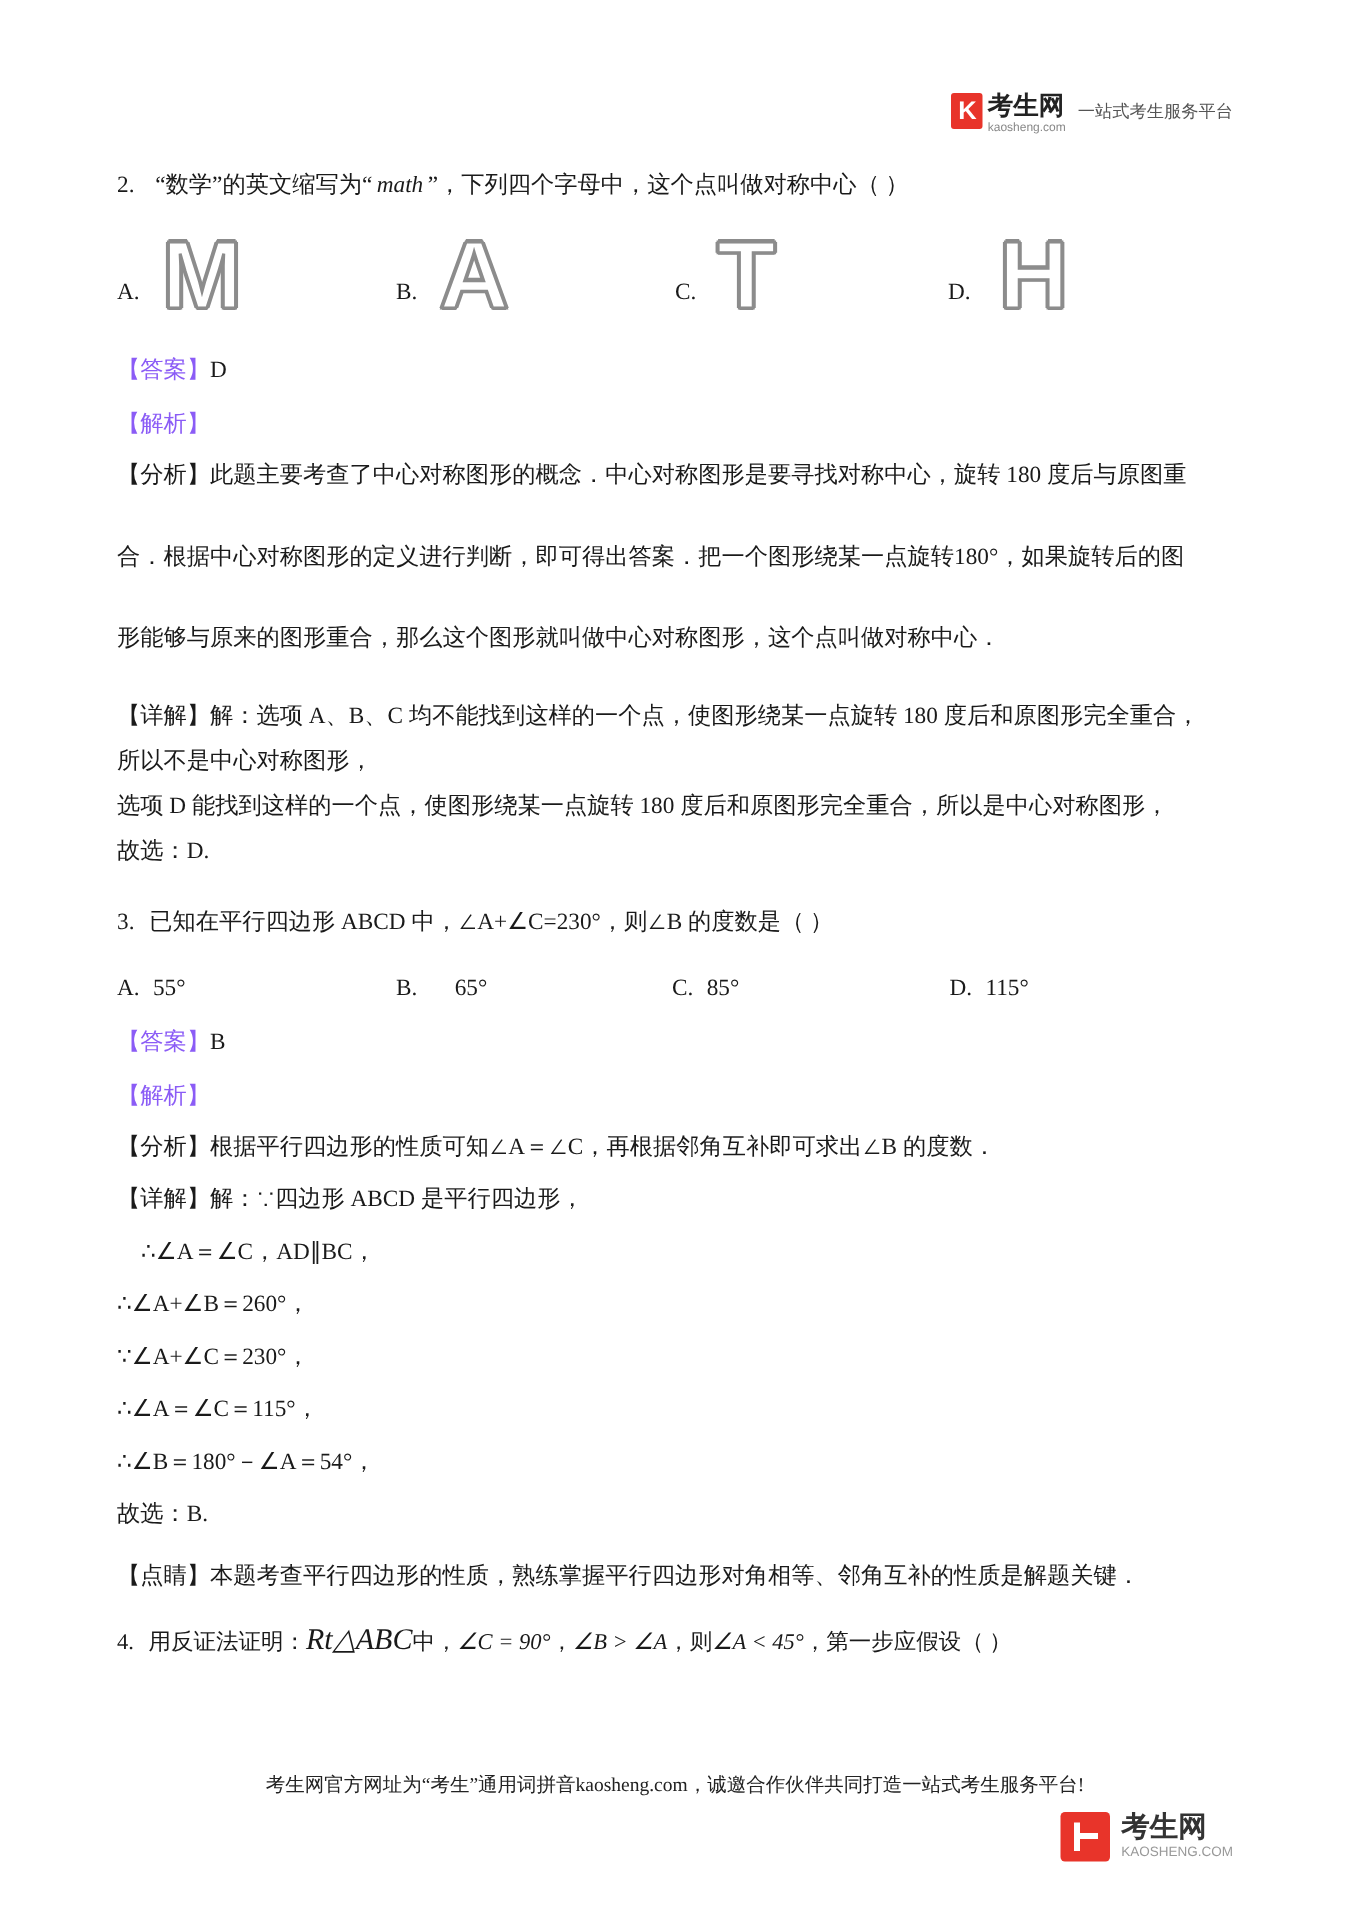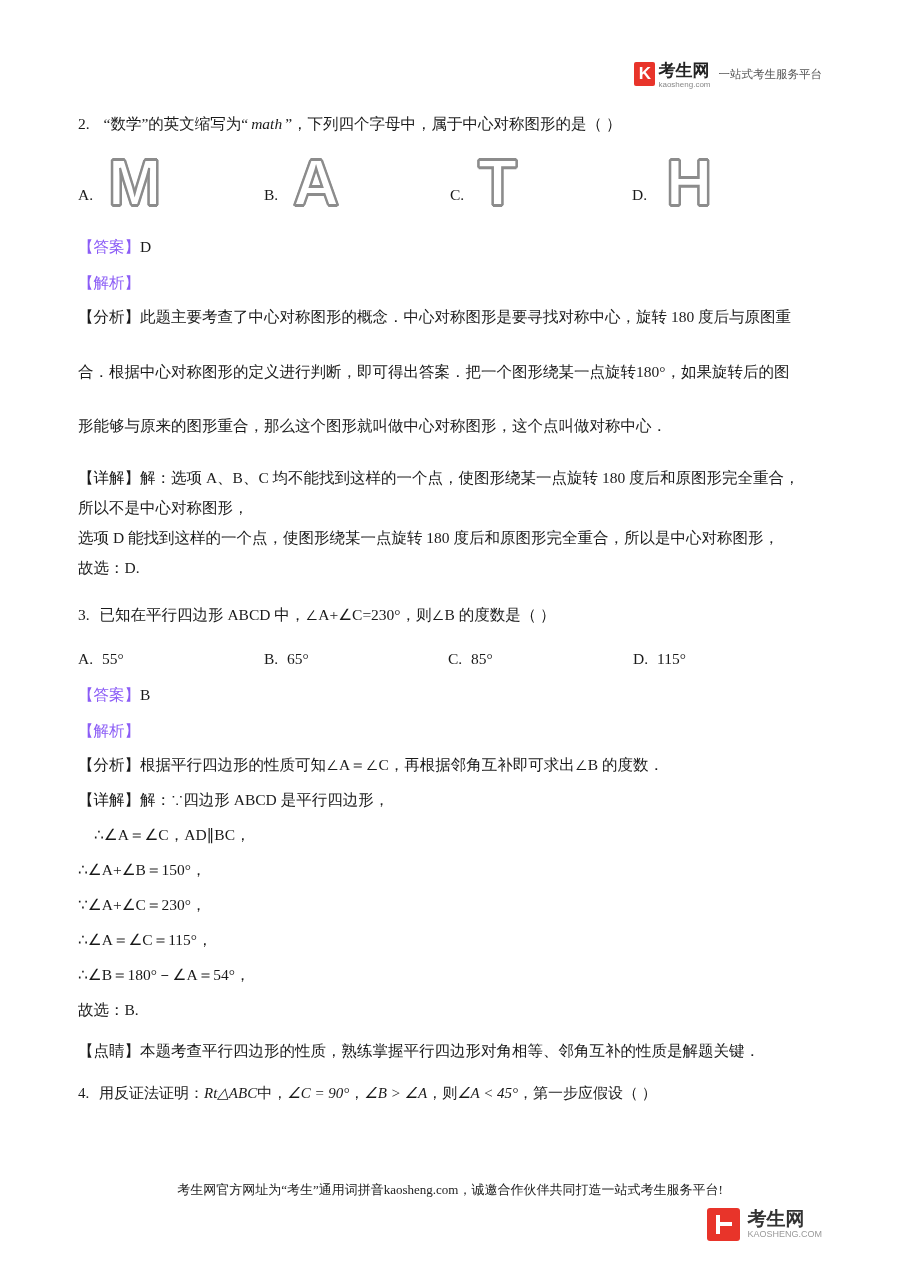--- a/index.html
+++ b/index.html
@@ -179,21 +179,21 @@
       <div>
         <div class="logo-cn">考生网</div>
         <div class="logo-en">kaosheng.com</div>
       </div>
     </div>
     <div class="logo-tag">一站式考生服务平台</div>
   </div>
 
   <div class="txt" style="left:78px; top:113px;">
     <span>2.</span>
-    <span style="margin-left:10px;">“数学”的英文缩写为“</span><span class="i" style="margin:0 3px;">math</span><span>”，下列四个字母中，属于中心对称图形的是（        ）</span>
+    <span style="margin-left:10px;">“数学”的英文缩写为“</span><span class="i" style="margin:0 3px;">math</span><span>”，下列四个字母中，这个点叫做对称中心（        ）</span>
   </div>
 
   <div class="letters">
     <span class="opt" style="left:0px;">A.</span>
     <span class="glyph" style="left:30px;">M</span>
 
     <span class="opt" style="left:186px;">B.</span>
     <span class="glyph" style="left:215px;">A</span>
 
     <span class="opt" style="left:372px;">C.</span>
@@ -221,50 +221,50 @@
     <span>3.</span>
     <span style="margin-left:6px;">已知在平行四边形 ABCD 中，∠A+∠C=230°，则∠B 的度数是（        ）</span>
   </div>
 
   <div class="txt" style="left:78px;  top:648px;">
     <span>A.</span>
     <span style="margin-left:5px;">55°</span>
   </div>
   <div class="txt" style="left:264px; top:648px;">
     <span>B.</span>
-    <span style="margin-left:5px;">65°</span>
+    <span style="margin-left:21px;">65°</span>
   </div>
   <div class="txt" style="left:448px; top:648px;">
     <span>C.</span>
     <span style="margin-left:5px;">85°</span>
   </div>
   <div class="txt" style="left:633px; top:648px;">
     <span>D.</span>
     <span style="margin-left:5px;">115°</span>
   </div>
 
   <div class="txt" style="left:78px; top:684px;">
     <span class="blue">【答案】</span><span>B</span>
   </div>
 
   <div class="txt blue" style="left:78px; top:720px;">【解析】</div>
 
   <div class="txt" style="left:78px; top:754px;">【分析】根据平行四边形的性质可知∠A＝∠C，再根据邻角互补即可求出∠B 的度数．</div>
   <div class="txt" style="left:78px; top:789px;">【详解】解：∵四边形 ABCD 是平行四边形，</div>
   <div class="txt" style="left:94px; top:824px;">∴∠A＝∠C，AD∥BC，</div>
-  <div class="txt" style="left:78px; top:859px;">∴∠A+∠B＝150°，</div>
+  <div class="txt" style="left:78px; top:859px;">∴∠A+∠B＝260°，</div>
   <div class="txt" style="left:78px; top:894px;">∵∠A+∠C＝230°，</div>
   <div class="txt" style="left:78px; top:929px;">∴∠A＝∠C＝115°，</div>
   <div class="txt" style="left:78px; top:964px;">∴∠B＝180°－∠A＝54°，</div>
   <div class="txt" style="left:78px; top:999px;">故选：B.</div>
   <div class="txt" style="left:78px; top:1040px;font-family:Liberation Serif, serif;">【点睛】本题考查平行四边形的性质，熟练掌握平行四边形对角相等、邻角互补的性质是解题关键．</div>
 
   <div class="txt" style="left:78px; top:1082px; font-size:15px;">
     <span>4.</span>
-    <span style="margin-left:6px;">用反证法证明：</span><span class="i" style="font-size:15px;">Rt△ABC</span><span>中，</span><span class="i">∠C = 90°</span><span>，</span><span class="i">∠B &gt; ∠A</span><span>，则</span><span class="i">∠A &lt; 45°</span><span>，第一步应假设（        ）</span>
+    <span style="margin-left:6px;">用反证法证明：</span><span class="i" style="font-size:20px;">Rt△ABC</span><span>中，</span><span class="i">∠C = 90°</span><span>，</span><span class="i">∠B &gt; ∠A</span><span>，则</span><span class="i">∠A &lt; 45°</span><span>，第一步应假设（        ）</span>
   </div>
 
   <div class="footer-line">考生网官方网址为“考生”通用词拼音kaosheng.com，诚邀合作伙伴共同打造一站式考生服务平台!</div>
 
   <div class="footer-logo">
     <div class="fl-mark"></div>
     <div class="fl-text">
       <div class="fl-cn">考生网</div>
       <div class="fl-en">KAOSHENG.COM</div>
     </div>

